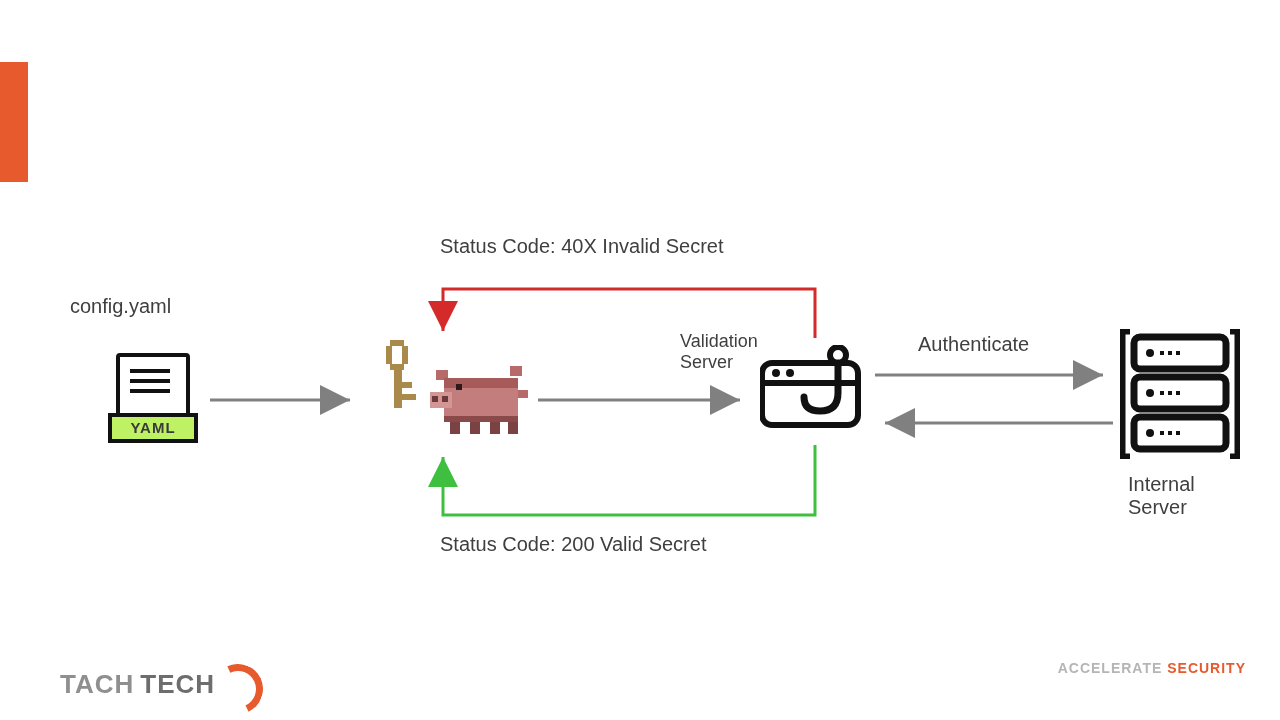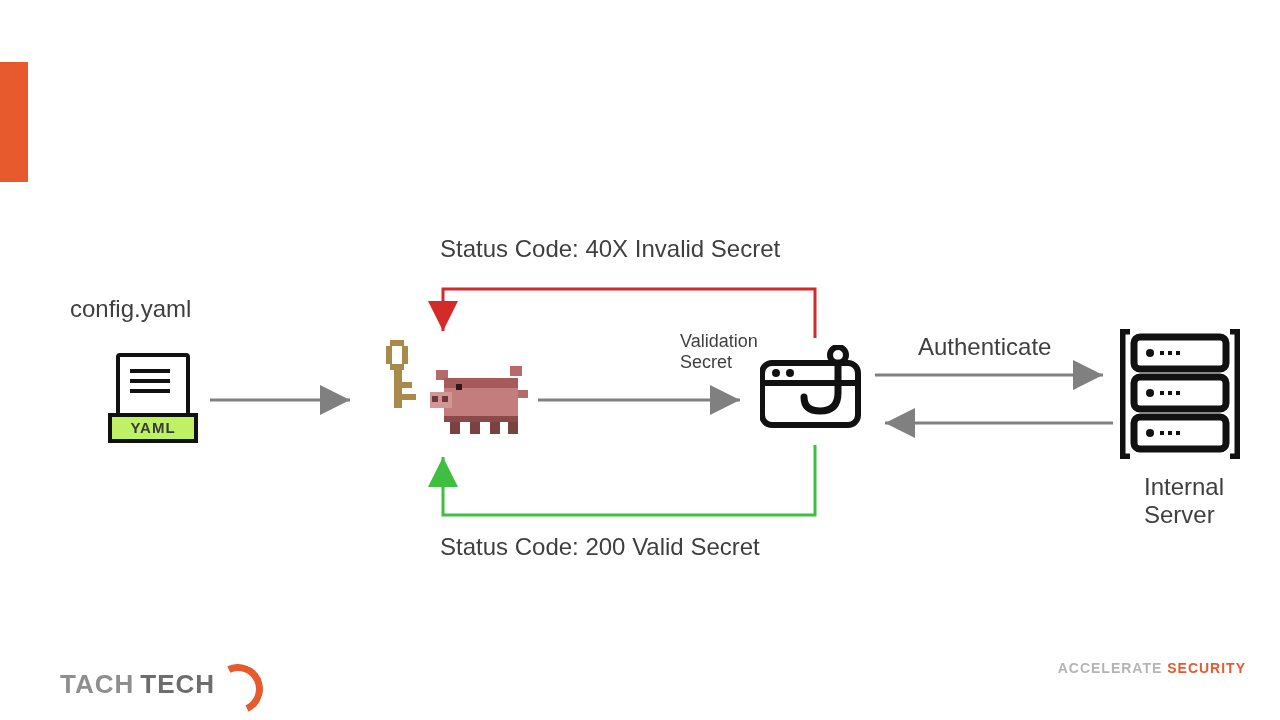--- a/index.html
+++ b/index.html
@@ -23,21 +23,21 @@
   }
   .diagram {
     position: absolute;
     top: 225px;
     left: 60px;
     width: 1180px;
     height: 360px;
   }
   .lbl {
     position: absolute;
-    font-size: 24px;
+    font-size: 20px;
     color: #3f3f3f;
     font-weight: 400;
   }
   .lbl.small { font-size: 18px; line-height: 1.15; }
   
   .yaml-icon {
     position: absolute;
     left: 48px; top: 128px;
     width: 82px; height: 90px;
   }
@@ -192,21 +192,21 @@
       <rect x="2" y="18" width="96" height="62" rx="10" fill="none" stroke="#111" stroke-width="6"></rect>
       <line x1="2" y1="38" x2="98" y2="38" stroke="#111" stroke-width="6"></line>
       <circle cx="16" cy="28" r="4" fill="#111"></circle>
       <circle cx="30" cy="28" r="4" fill="#111"></circle>
 
       <circle cx="78" cy="10" r="8" fill="none" stroke="#111" stroke-width="6"></circle>
       <path d="M78 18 L78 48 Q78 66 60 66 Q44 66 44 52" fill="none" stroke="#111" stroke-width="7" stroke-linecap="round"></path>
     </svg>
   </div>
   <div class="lbl small" style="left:620px; top:106px; white-space:pre-line;">Validation
-Secret</div>
+Server</div>
 
   <div class="rack-icon">
     <svg viewBox="0 0 120 130" width="120" height="130">
       <g fill="none" stroke="#111" stroke-width="7" stroke-linejoin="round">
         <path d="M10 2 L2 2 L2 128 L10 128"></path>
         <path d="M110 2 L118 2 L118 128 L110 128"></path>
         <rect x="14" y="8" width="92" height="32" rx="6"></rect>
         <rect x="14" y="48" width="92" height="32" rx="6"></rect>
         <rect x="14" y="88" width="92" height="32" rx="6"></rect>
       </g>
@@ -219,21 +219,21 @@
           <rect x="40" y="62" width="4" height="4"></rect>
           <rect x="48" y="62" width="4" height="4"></rect>
           <rect x="56" y="62" width="4" height="4"></rect>
         <circle cx="30" cy="104" r="4"></circle>
           <rect x="40" y="102" width="4" height="4"></rect>
           <rect x="48" y="102" width="4" height="4"></rect>
           <rect x="56" y="102" width="4" height="4"></rect>
       </g>
     </svg>
   </div>
-  <div class="lbl" style="left:1068px; top:248px; white-space:pre-line;margin-left:16px;">Internal
+  <div class="lbl" style="left:1068px; top:248px; white-space:pre-line;">Internal
 Server</div>
 
   <svg class="arrow" style="left:150px; top:165px;" width="150" height="20">
     <defs>
         <marker id="ah-gray" markerWidth="12" markerHeight="12" refX="10" refY="5" orient="auto">
           <path d="M0,0 L10,5 L0,10 z" fill="#808080"></path>
         </marker>
       </defs>
     <line x1="0" y1="10" x2="140" y2="10" stroke="#808080" stroke-width="3" marker-end="url(#ah-gray)"></line>
   </svg>

